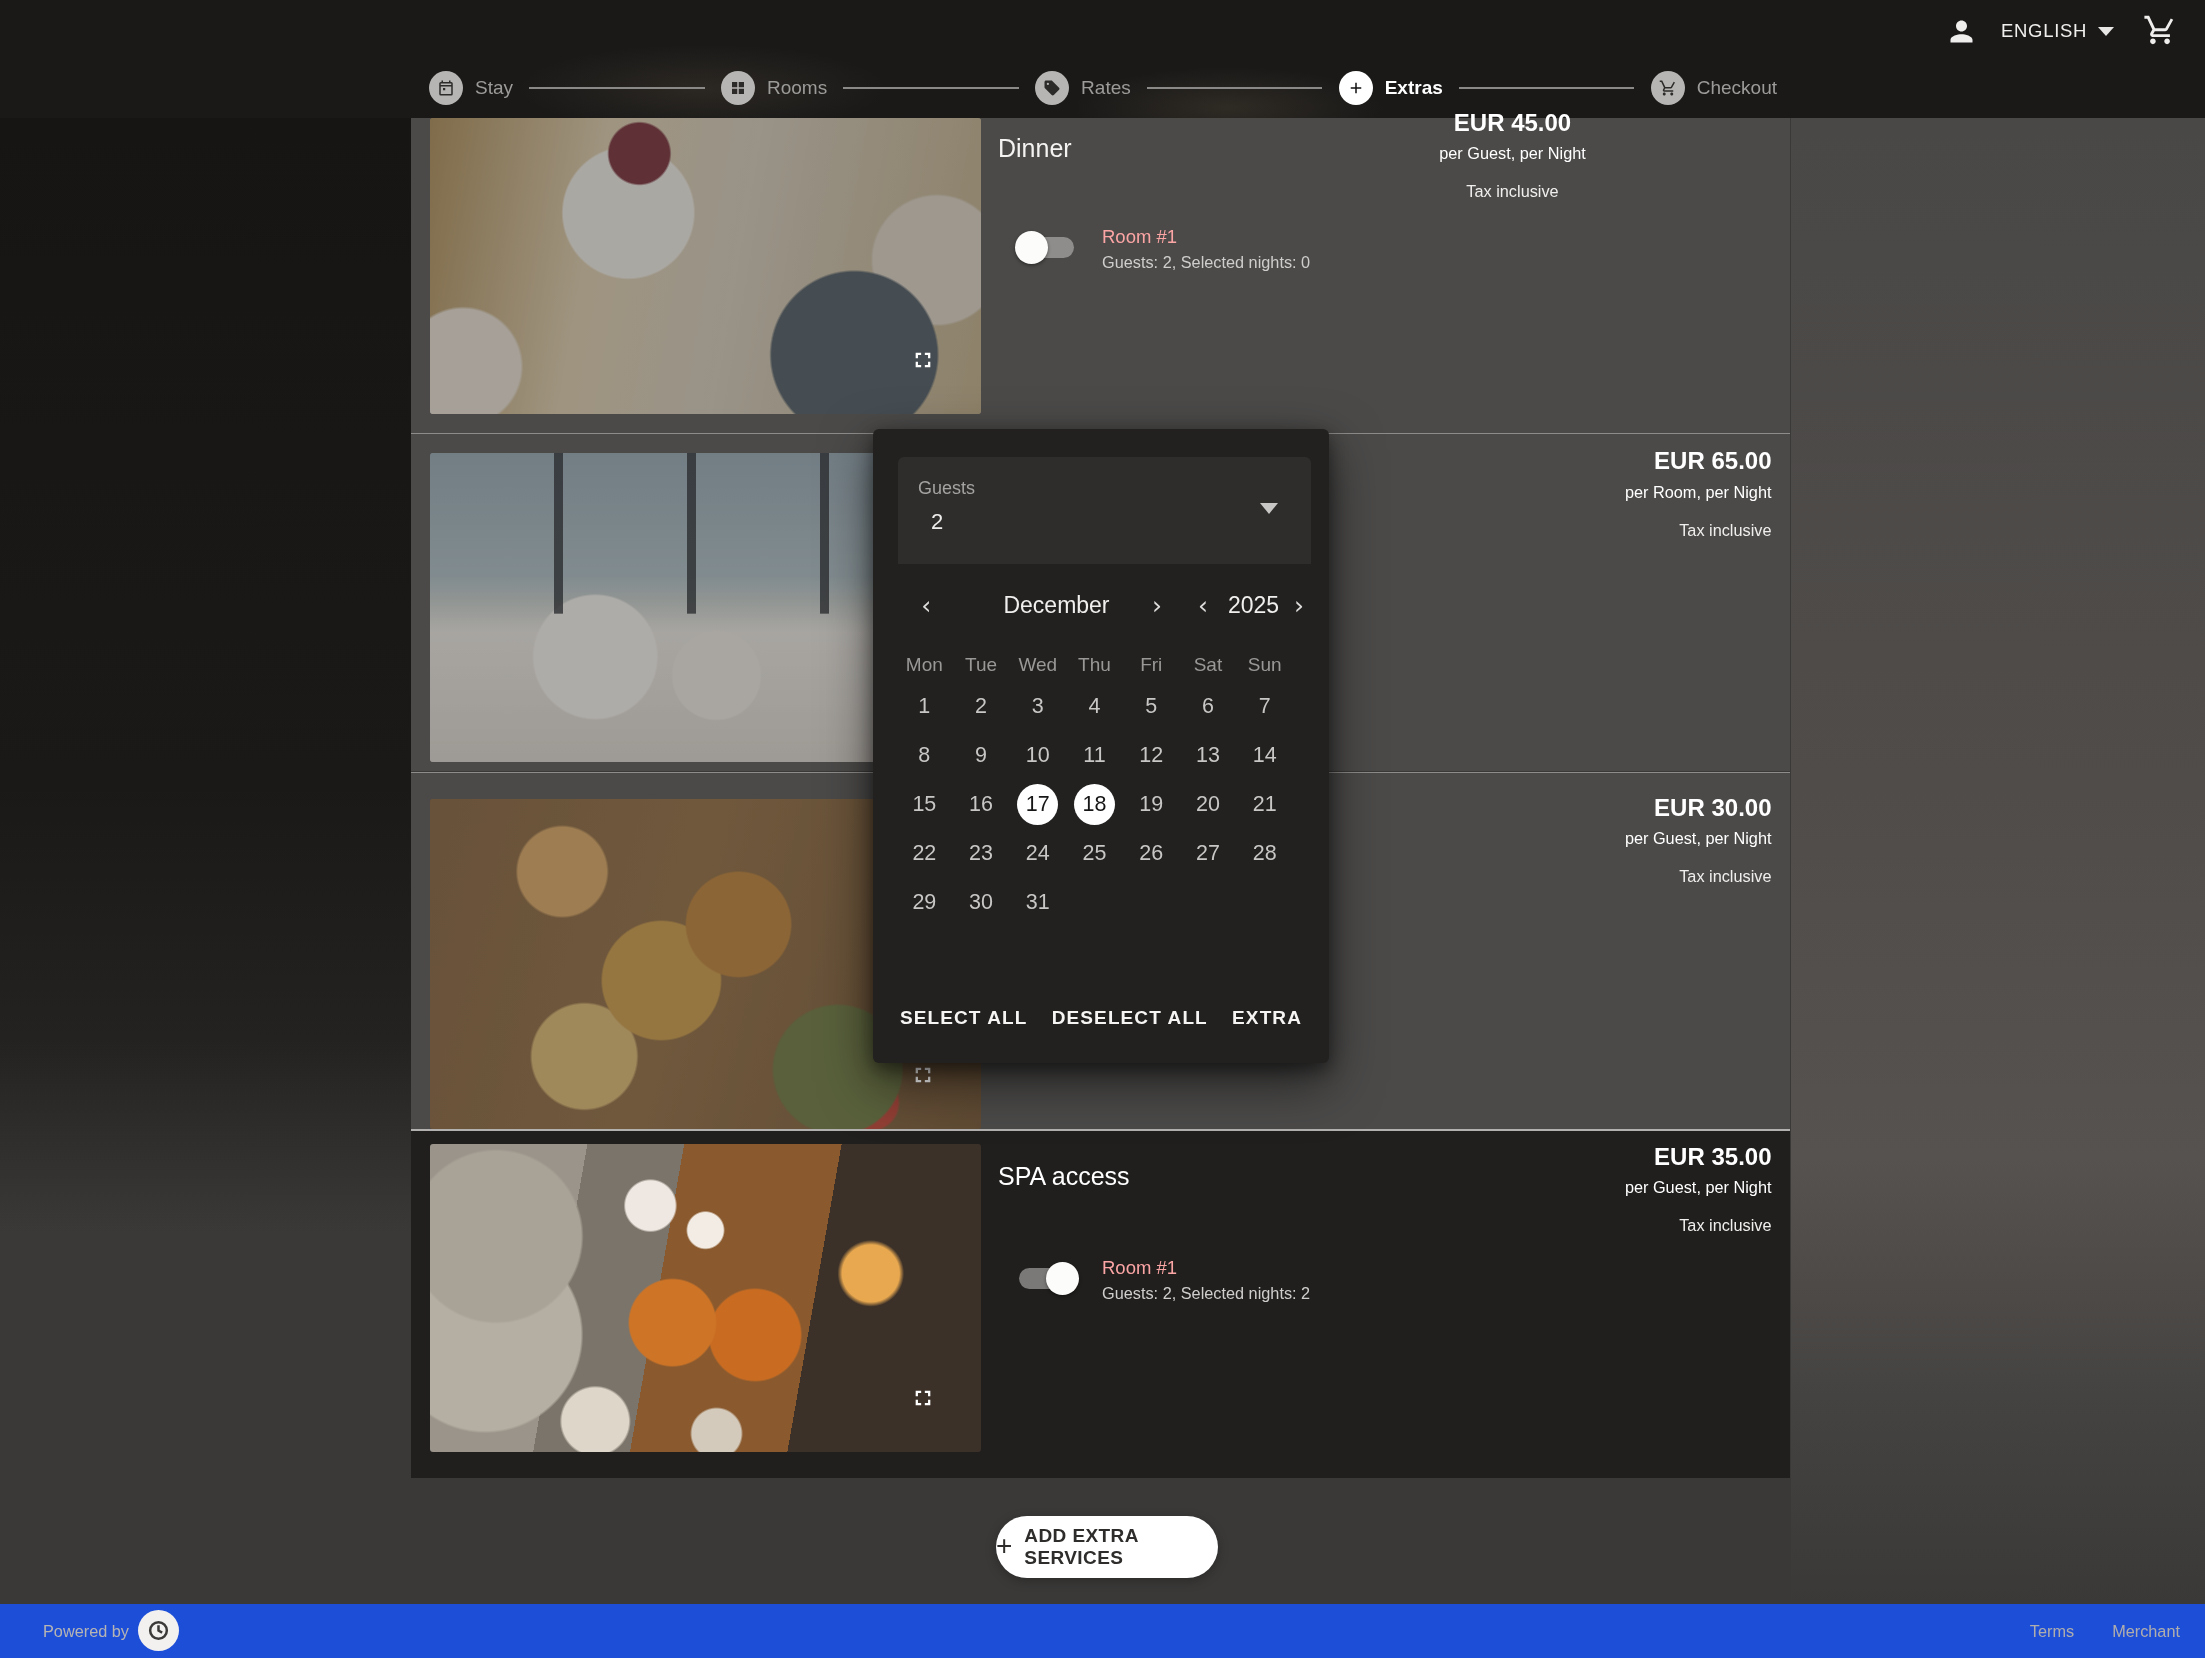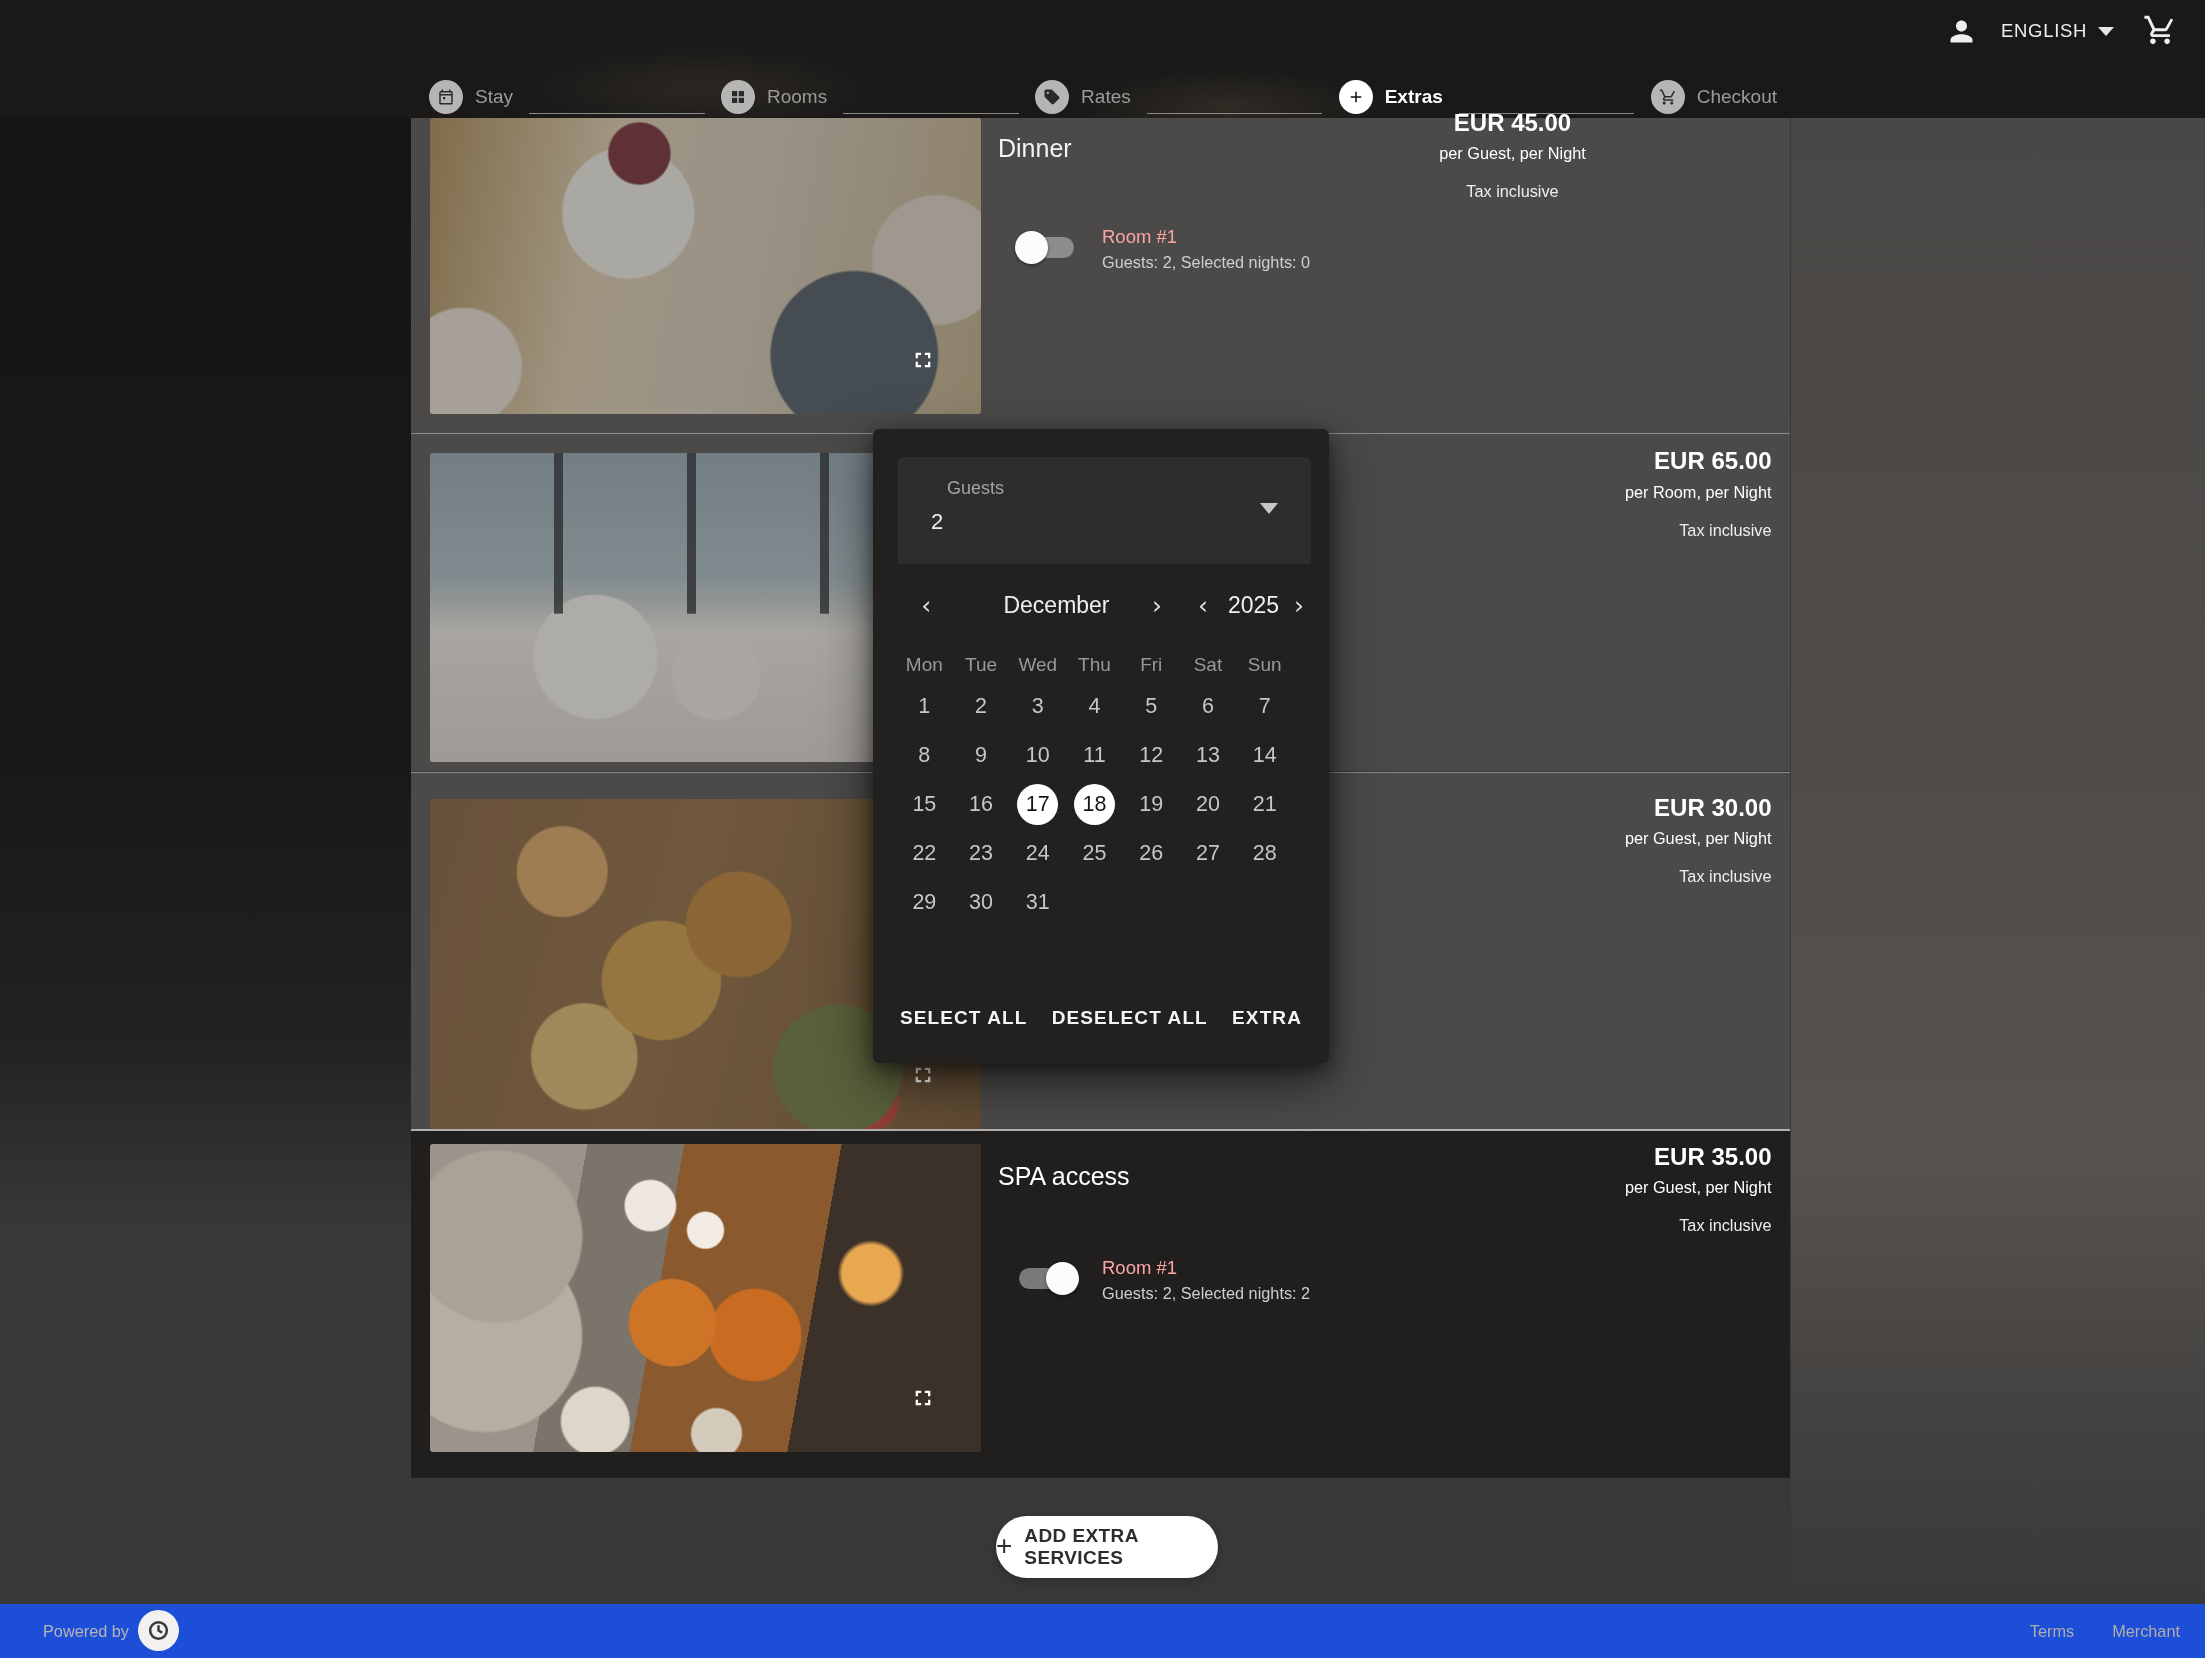--- a/index.html
+++ b/index.html
@@ -19,21 +19,21 @@
     background:radial-gradient(closest-side,rgba(150,130,100,.14),transparent);}
 
   
   .hdr-icon{color:#efeeed;}
   .lang{left:2001px;top:16.3px;height:30px;display:flex;align-items:center;gap:10.4px;color:#f0efee;
         font-size:18.5px;letter-spacing:0.7px;cursor:pointer;}
   .caret{width:0;height:0;border-left:8.1px solid transparent;border-right:8.1px solid transparent;
          border-top:9px solid #e8e7e6;}
 
   
-  .stepper{left:429px;top:62px;width:1348px;height:52px;display:flex;align-items:flex-end;}
+  .stepper{left:429px;top:62px;width:1348px;height:52px;display:flex;align-items:center;}
   .step{display:flex;align-items:center;gap:12px;flex:none;cursor:pointer;}
   .step .bubble{width:34px;height:34px;border-radius:50%;background:#b7b5b3;color:#2c2b2a;
                 display:flex;align-items:center;justify-content:center;}
   .step .slabel{font-size:19px;color:#9d9b99;}
   .step.active .bubble{background:#ffffff;color:#111;}
   .step.active .slabel{color:#ffffff;font-weight:700;}
   .connector{flex:1;height:1.5px;background:#8b8987;margin:0 16.3px;}
 
   
   .card{left:411px;width:1379px;background:#4b4a49;}
@@ -93,21 +93,21 @@
     radial-gradient(circle at 80% 42%, #e8a84f 0 6%, transparent 7%),
     radial-gradient(circle at 30% 90%, #ded6c8 0 7%, transparent 7.5%),
     radial-gradient(circle at 52% 94%, #d3cabc 0 6%, transparent 6.5%),
     linear-gradient(100deg, #9b948a 0 26%, #7b746a 26% 42%, #8a5a2e 42% 68%, #3c3129 68% 100%);}
 
   
   .popup{left:873px;top:429px;width:456px;height:634px;background:#222120;border-radius:6px;
          box-shadow:0 19px 52px rgba(0,0,0,.55), 0 6px 18px rgba(0,0,0,.45);z-index:20;}
   .gsel{position:absolute;left:25px;top:28px;width:413px;height:107px;background:#2e2d2c;
         border-radius:6px 6px 0 0;cursor:pointer;}
-  .gsel .glabel{position:absolute;left:49px;top:21px;font-size:18px;color:#a5a3a1;}
+  .gsel .glabel{position:absolute;left:20px;top:21px;font-size:18px;color:#a5a3a1;}
   .gsel .gvalue{position:absolute;left:33px;top:52px;font-size:22px;color:#eeedec;}
   .gsel .tri{position:absolute;right:33px;top:46px;width:0;height:0;
              border-left:9.6px solid transparent;border-right:9.6px solid transparent;
              border-top:11px solid #c9c7c5;}
   .mrow{position:absolute;left:25px;top:157px;width:413px;height:44px;color:#f0efee;font-size:23px;}
   .chev{position:absolute;top:3px;width:30px;height:33px;color:#dddcdb;font-size:25px;line-height:33px;
         text-align:center;cursor:pointer;font-family:"DejaVu Sans",sans-serif;}
   .mname{position:absolute;left:81px;top:6px;width:155px;text-align:center;}
   .yname{position:absolute;left:326px;top:6px;width:59px;text-align:center;}
   .calgrid{position:absolute;left:23px;top:191px;width:397px;display:grid;

